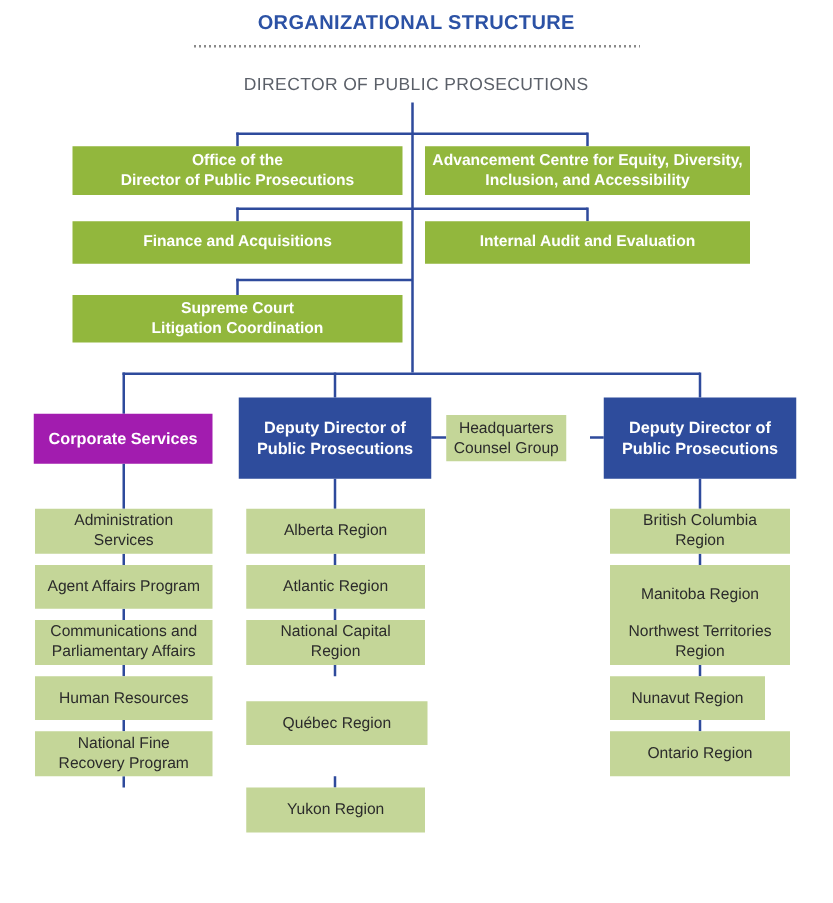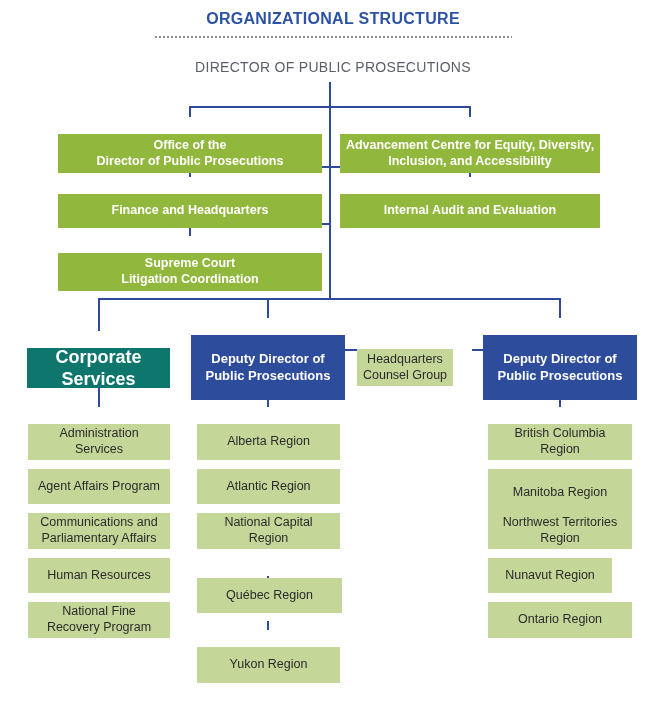--- a/index.html
+++ b/index.html
@@ -29,25 +29,24 @@
     color:#5B6069;
   }
   .box{
     position:absolute;
     box-sizing:border-box;
     display:flex;align-items:center;justify-content:center;
     text-align:center;
     white-space:pre-line;
     line-height:1.25;
     font-size:12.5px;
-    margin-top:17px;
   }
   .green{background:#92B73D;color:#ffffff;font-weight:600;}
   .darkblue{background:#2E4C9C;color:#ffffff;font-weight:700;font-size:13px;}
-  .lightblue{background:#0f766e;color:#ffffff;font-weight:600;font-size:18px;}
+  .lightblue{background:#a21caf;color:#ffffff;font-weight:600;font-size:13px;}
   .sage{background:#C4D698;color:#2B2B2B;font-weight:400;}
   .hline{position:absolute;height:1.5px;background:#2E4A9C;}
   .vline{position:absolute;width:1.5px;background:#2E4A9C;}
 </style>
 </head>
 <body>
 
 <div class="canvas">
 
   <div class="title">ORGANIZATIONAL STRUCTURE</div>
@@ -87,21 +86,21 @@
   <div class="vline" style="left:559px;top:383px;height:24px"></div>
   <div class="vline" style="left:559px;top:443px;height:9px"></div>
   <div class="vline" style="left:559px;top:487px;height:9px"></div>
   <div class="vline" style="left:559px;top:532px;height:9px"></div>
   <div class="vline" style="left:559px;top:576px;height:9px"></div>
 
   <div class="box green" style="left:58px;top:117px;width:264px;height:39px">Office of the
 Director of Public Prosecutions</div>
   <div class="box green" style="left:340px;top:117px;width:260px;height:39px">Advancement Centre for Equity, Diversity,
 Inclusion, and Accessibility</div>
-  <div class="box green" style="left:58px;top:177px;width:264px;height:34px">Finance and Headquarters</div>
+  <div class="box green" style="left:58px;top:177px;width:264px;height:34px">Finance and Acquisitions</div>
   <div class="box green" style="left:340px;top:177px;width:260px;height:34px">Internal Audit and Evaluation</div>
   <div class="box green" style="left:58px;top:236px;width:264px;height:38px">Supreme Court
 Litigation Coordination</div>
 
   <div class="box lightblue" style="left:27px;top:331px;width:143px;height:40px">Corporate Services</div>
   <div class="box darkblue" style="left:191px;top:318px;width:154px;height:65px">Deputy Director of
 Public Prosecutions</div>
   <div class="box sage" style="left:357px;top:332px;width:96px;height:37px">Headquarters
 Counsel Group</div>
   <div class="box darkblue" style="left:483px;top:318px;width:154px;height:65px">Deputy Director of

